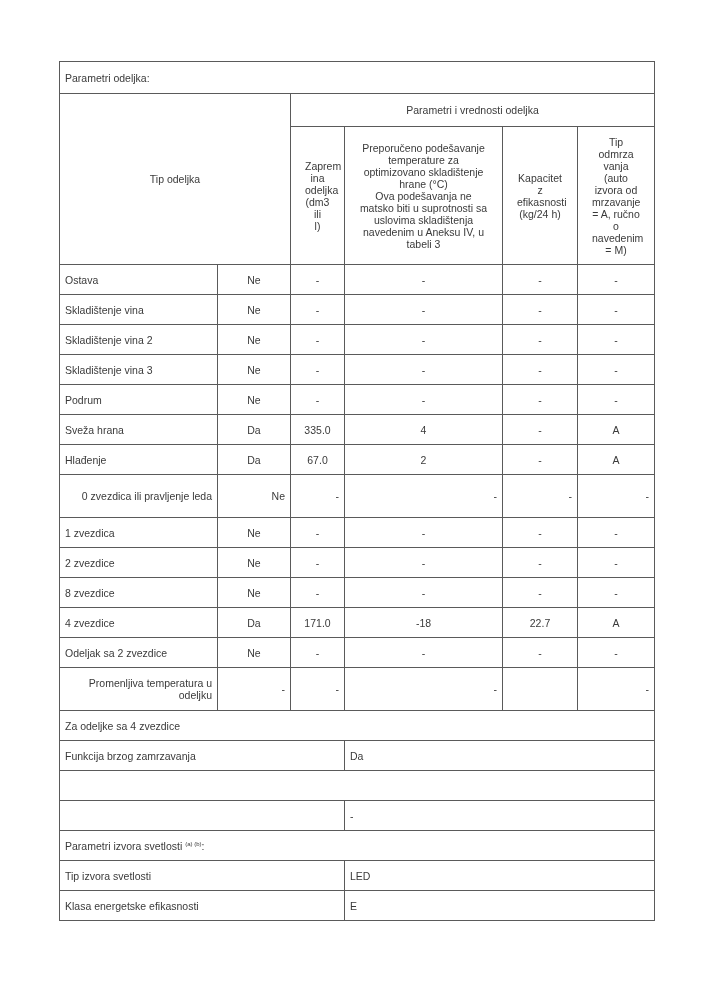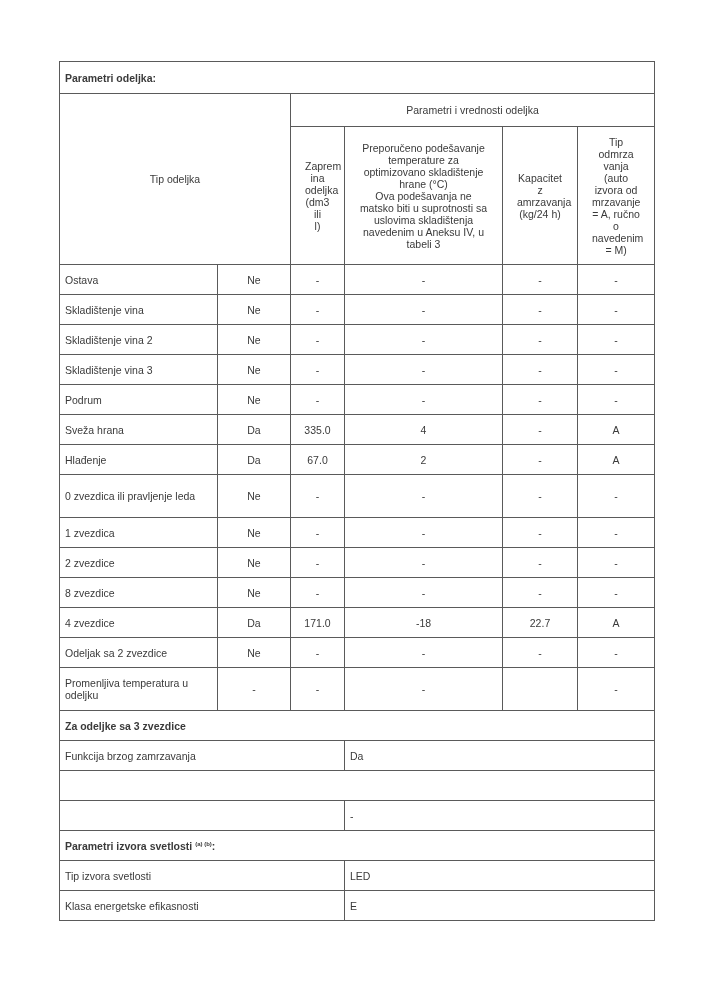--- a/index.html
+++ b/index.html
@@ -7,24 +7,24 @@
          font-family: "Liberation Sans", sans-serif; color: #3a3a3a; }
   table.sheet {
     position: absolute; left: 59px; top: 61px; width: 595px;
     border-collapse: collapse; table-layout: fixed;
     font-size: 10.5px; line-height: 12px;
   }
   table.sheet td {
     border: 1.5px solid #5a5a5a; padding: 0 5px; vertical-align: middle;
   }
   .c { text-align: center; }
-  .b { font-weight: bold; }
+  .b { font-weight: normal; }
   .hdr-small { padding: 2px 14px !important; }
   tr.r32 td { height: 29px; }
-  tr.r45 td { height: 42px; }
+  tr.r45 td { height: 42px; text-align: right; }
   sup { font-size: 6px; line-height: 0; }
 </style>
 </head>
 <body>
 
 <table class="sheet">
   <colgroup>
     <col style="width:158px">
       <col style="width:73px">
       <col style="width:54px">
@@ -36,21 +36,21 @@
       <tr style="height:32px">
     <td colspan="6" class="b">Parametri odeljka:</td>
   </tr>
   <tr style="height:33px">
     <td rowspan="2" colspan="2" class="c">Tip odeljka</td>
     <td colspan="4" class="c">Parametri i vrednosti odeljka</td>
   </tr>
   <tr style="height:138px">
     <td class="c hdr-small" id="h-vol"><span>Zaprem</span><br><span>ina</span><br><span>odeljka</span><br><span>(dm3 ili</span><br><span>l)</span></td>
     <td class="c hdr-small" id="h-temp"><span>Preporučeno podešavanje</span><br><span>temperature za</span><br><span>optimizovano skladištenje</span><br><span>hrane (°C)</span><br><span>Ova podešavanja ne</span><br><span>matsko biti u suprotnosti sa</span><br><span>uslovima skladištenja</span><br><span>navedenim u Aneksu IV, u</span><br><span>tabeli 3</span></td>
-    <td class="c hdr-small" id="h-cap"><span>Kapacitet z</span><br><span>amrzavanja</span><br><span>(kg/24 h)</span></td>
+    <td class="c hdr-small" id="h-cap"><span>Kapacitet z</span><br><span>efikasnosti</span><br><span>(kg/24 h)</span></td>
     <td class="c hdr-small" id="h-def"><span>Tip odmrza</span><br><span>vanja (auto</span><br><span>izvora od</span><br><span>mrzavanje</span><br><span>= A, ručno o</span><br><span>navedenim</span><br><span>= M)</span></td>
   </tr>
   </tbody>
     <tbody id="rows-body">
       <tr class="r32">
         <td>Ostava</td>
         <td class="c">Ne</td>
         <td class="c">-</td>
         <td class="c">-</td>
         <td class="c">-</td>
@@ -156,21 +156,21 @@
         <td>Promenljiva temperatura u odeljku</td>
         <td class="c">-</td>
         <td class="c">-</td>
         <td class="c">-</td>
         <td class="c"></td>
         <td class="c">-</td>
       </tr>
     </tbody>
   <tbody>
       <tr class="r32">
-    <td colspan="6" class="b">Za odeljke sa 3 zvezdice</td>
+    <td colspan="6" class="b">Za odeljke sa 4 zvezdice</td>
   </tr>
   <tr class="r32">
     <td colspan="3">Funkcija brzog zamrzavanja</td>
     <td colspan="3">Da</td>
   </tr>
   <tr class="r32">
     <td colspan="6"></td>
   </tr>
   <tr class="r32">
     <td colspan="3"></td>

